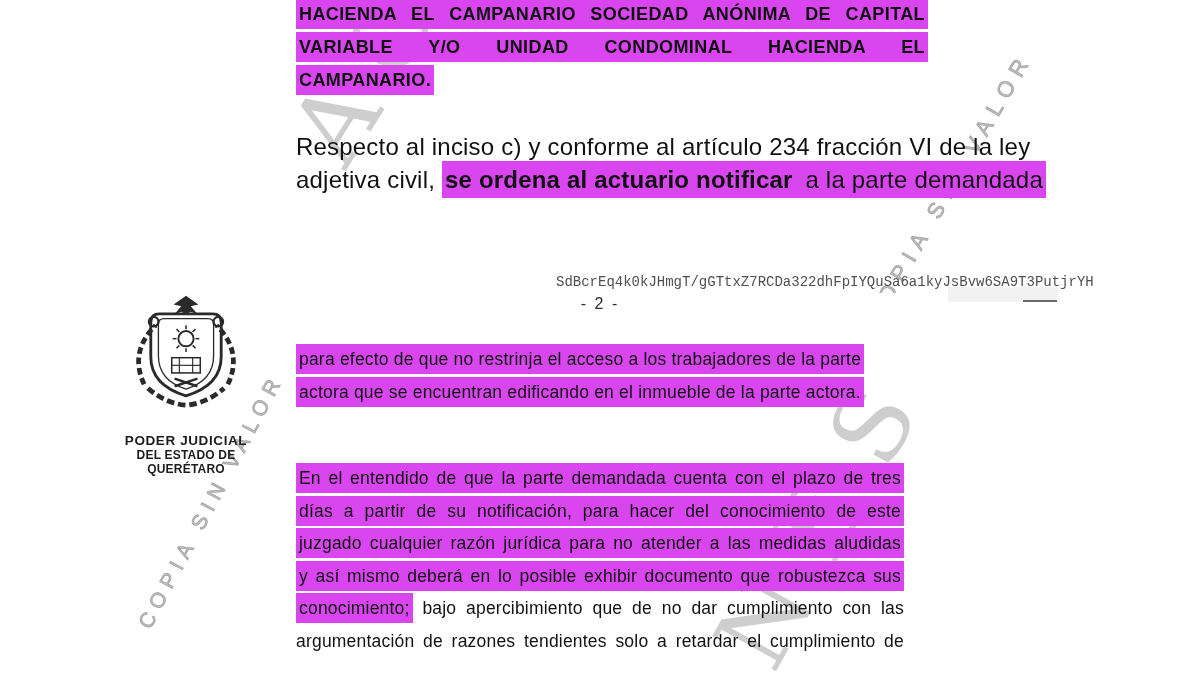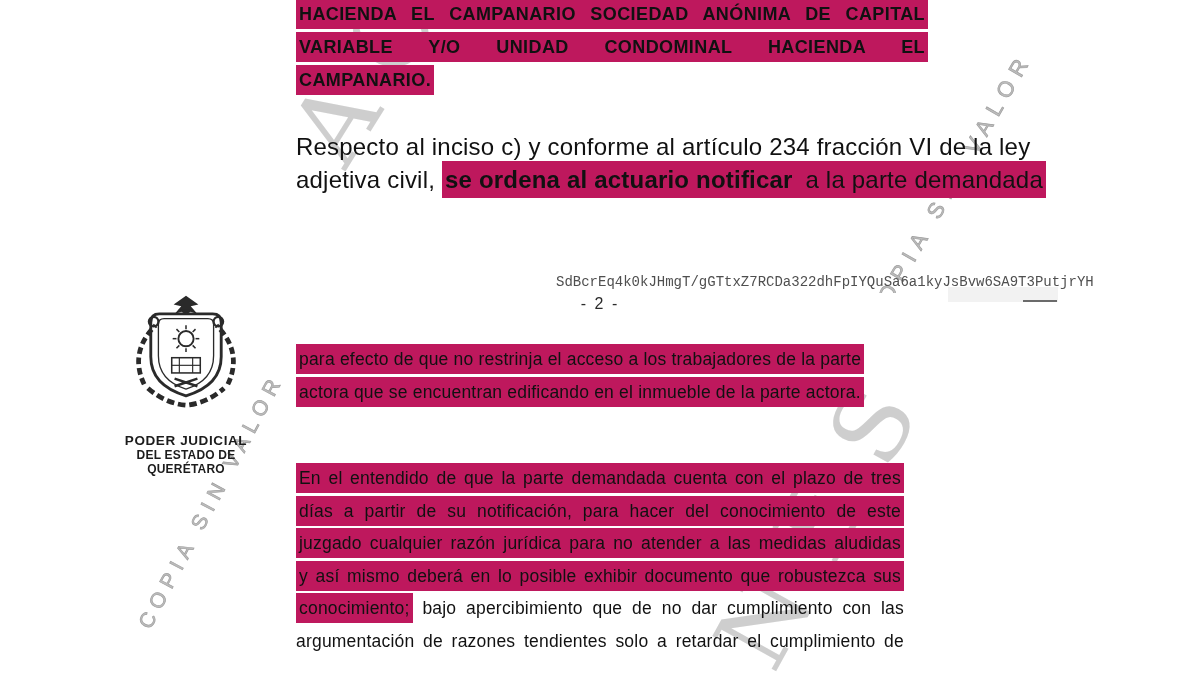--- a/index.html
+++ b/index.html
@@ -23,21 +23,21 @@
   #page1 { top: 0; height: 293px; }
   #page2 { top: 293px; height: 381px; }
 
   .para { position: absolute; }
   .line {
     text-align: justify;
     text-align-last: justify;
     white-space: nowrap;
   }
   .line.no-just { text-align: center; text-align-last: left; }
-  .hl { background: #be185d; padding: 5px 3px; }
+  .hl { background: #d946ef; padding: 5px 3px; }
   .b { font-weight: 700; }
 
   #para1 { left: 296px; top: -2px; width: 632px;
     font-size: 18px; font-weight: 700; line-height: 33px; letter-spacing: .4px; }
   #para2 { left: 296px; top: 130px; width: 632px;
     font-size: 24px; line-height: 33px; letter-spacing: .2px; }
   #para3 { left: 296px; top: 50px; width: 528px;
     font-size: 17.5px; line-height: 33px; letter-spacing: .2px; }
   #para4 { left: 296px; top: 148px; width: 608px;
     font-size: 17.5px; line-height: 32.6px; letter-spacing: .2px; margin-top: 21px; }

